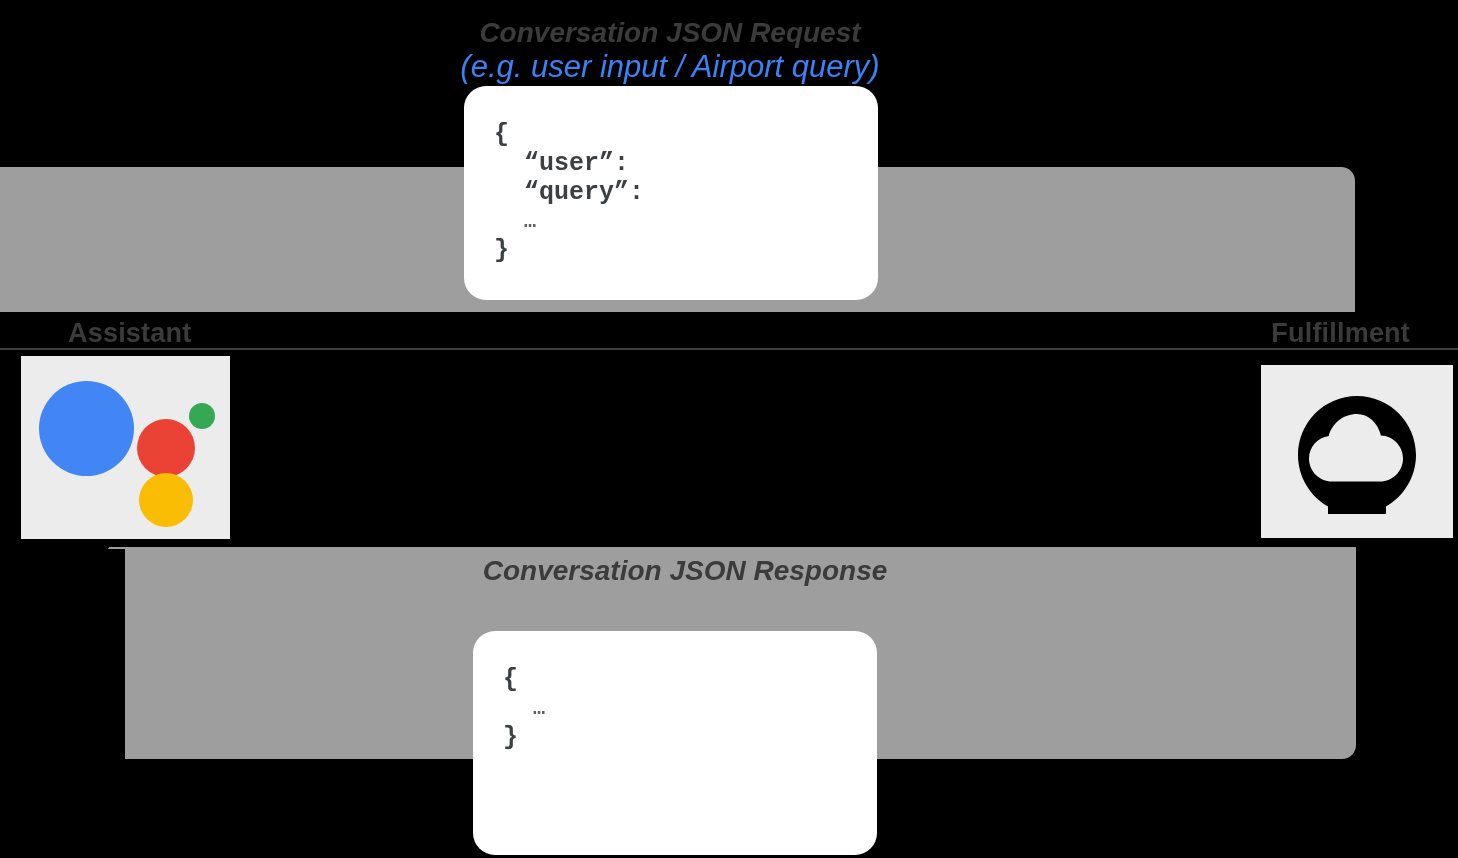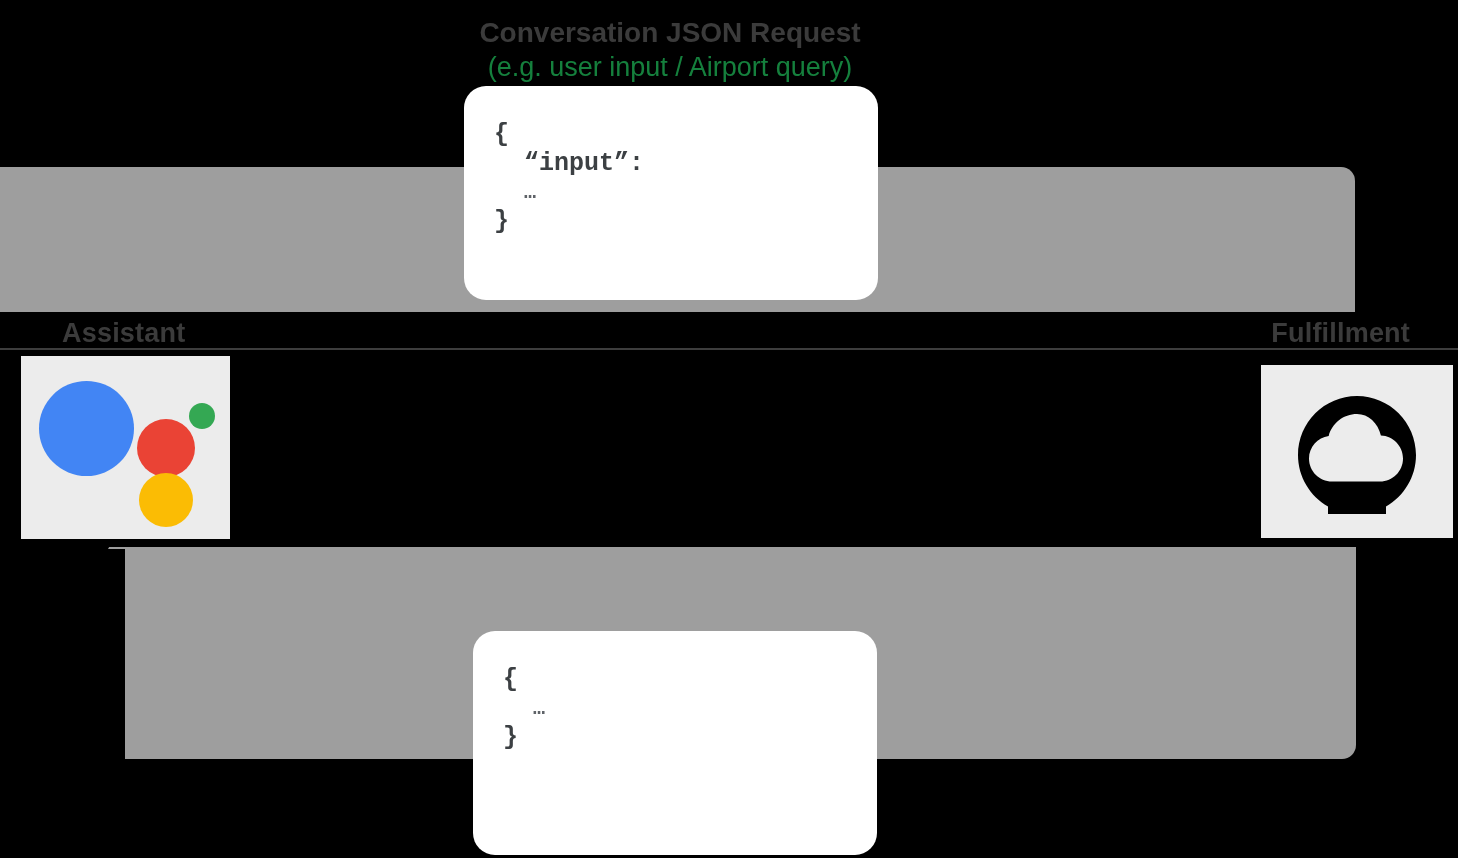--- a/index.html
+++ b/index.html
@@ -85,21 +85,21 @@
   
   .node-label {
     position: absolute;
     color: #3b3b3b;
     font-size: 27px;
     font-weight: 700;
     letter-spacing: 0.2px;
     white-space: nowrap;
   }
 
-  .label-assistant { left: 62px;  top: 318px; }
+  .label-assistant { left: 68px;  top: 318px; }
   .label-fulfillment { right: 48px; top: 318px; }
 
   
   .icon-tile {
     position: absolute;
     background: #ececec;
   }
 
   .tile-assistant {
     left: 21px;
@@ -135,27 +135,29 @@
     position: absolute;
     text-align: center;
     white-space: nowrap;
   }
 
   .annot .line1 {
     color: #3b3b3b;
     font-size: 28px;
     font-weight: 700;
     line-height: 34px;
+    font-style: italic;
   }
 
   .annot .line2 {
-    color: #15803d;
-    font-size: 27px;
+    color: #3b82f6;
+    font-size: 31px;
     font-weight: 400;
     line-height: 34px;
+    font-style: italic;
   }
 
   .annot-top    { left: 0; top: 16px;  width: 1340px; }
   .annot-bottom { left: 0; top: 554px; width: 1370px; }
 
   
   .json-card {
     position: absolute;
     background: #ffffff;
     border-radius: 22px;
@@ -219,25 +221,27 @@
                c0 -12.4 -9.8 -22.5 -22.1 -23 C82.9 29.9 73.4 21 62 21 Z"></path>
     </svg>
   </div>
 
   <div class="annot annot-top">
     <div class="line1">Conversation JSON Request</div>
     <div class="line2">(e.g. user input / Airport query)</div>
   </div>
 
   <div class="annot annot-bottom">
+    <div class="line1">Conversation JSON Response</div>
   </div>
 
   <div class="json-card json-card-top">
     <div class="json-line">{</div>
-    <div class="json-line json-indent">“input”:</div>
+    <div class="json-line json-indent">“user”:</div>
+    <div class="json-line json-indent">“query”:</div>
     <div class="json-line json-ellipsis">…</div>
     <div class="json-line">}</div>
   </div>
 
   <div class="json-card json-card-bottom">
     <div class="json-line">{</div>
     <div class="json-line json-ellipsis">…</div>
     <div class="json-line">}</div>
   </div>
 

